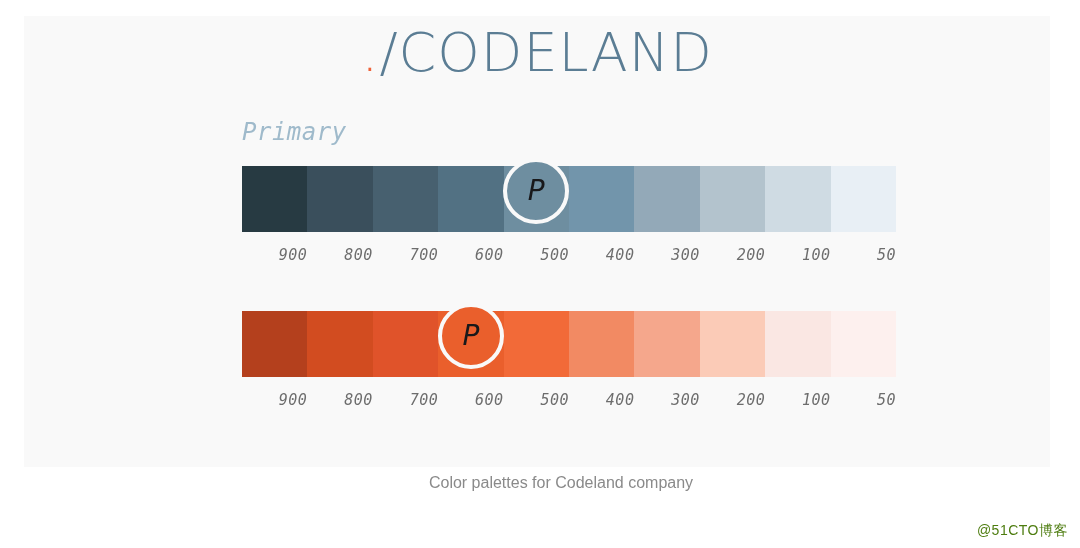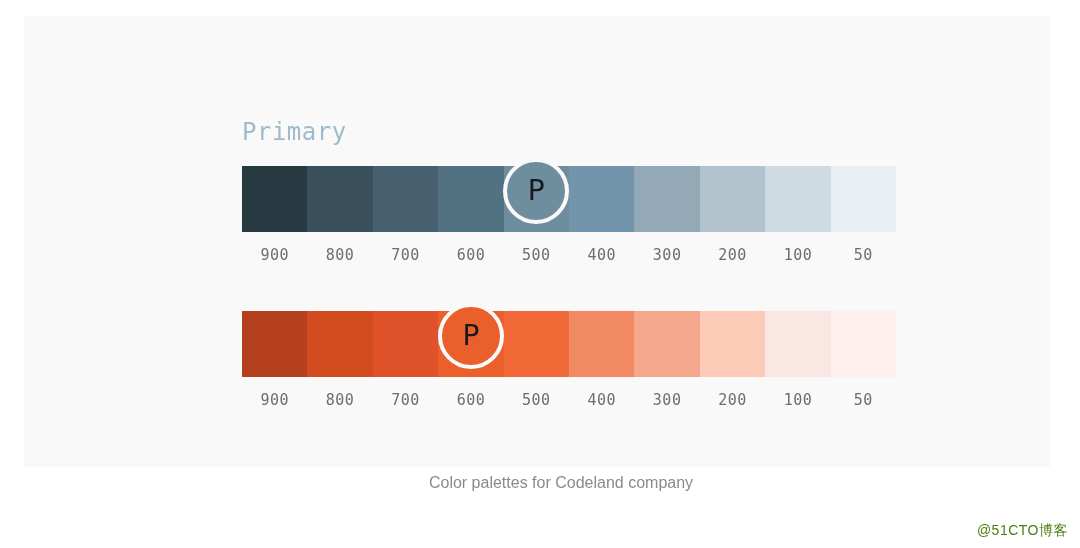--- a/index.html
+++ b/index.html
@@ -46,20 +46,21 @@
   }
   #brand .slash {
     color: #5b7d94;
   }
 
   
   .palette {
     position: absolute;
     left: 194px;
     width: 680px;
+    font-style: italic;
   }
   #palette-primary { top: 104px; }
   #palette-secondary { top: 279px; }
 
   .palette-label {
     font-family: "DejaVu Sans Mono", monospace;
     font-size: 24px;
     font-weight: 400;
     letter-spacing: 0.5px;
     line-height: 1;
@@ -103,21 +104,21 @@
   }
 
   .labels-row {
     display: flex;
     margin-left: 24px;
     width: 654px;
     margin-top: 14px;
   }
   .shade-label {
     flex: 1 1 0;
-    text-align: center;
+    text-align: right;
     font-family: "DejaVu Sans Mono", monospace;
     font-size: 15px;
     color: #6d6d6d;
     letter-spacing: 0.5px;
   }
 
   
   #caption {
     position: absolute;
     left: 0;
@@ -139,20 +140,23 @@
     font-size: 14px;
     color: #4d7c0f;
     letter-spacing: 0.5px;
   }
 </style>
 </head>
 <body>
 
 <div id="panel">
 
+  <div id="brand">
+    <span class="dot">.</span><span class="slash">/</span><span>CODELAND</span>
+  </div>
 
   <div class="palette" id="palette-primary">
     <div class="palette-label">Primary</div>
     <div class="swatch-row">
         <div class="swatch" title="#273a42" style="background: rgb(39, 58, 66);"></div>
         <div class="swatch" title="#3a4f5c" style="background: rgb(58, 79, 92);"></div>
         <div class="swatch" title="#47606f" style="background: rgb(71, 96, 111);"></div>
         <div class="swatch" title="#527183" style="background: rgb(82, 113, 131);"></div>
         <div class="swatch" title="#6e8ea0" style="background: rgb(110, 142, 160);"></div>
         <div class="swatch" title="#7295ab" style="background: rgb(114, 149, 171);"></div>

